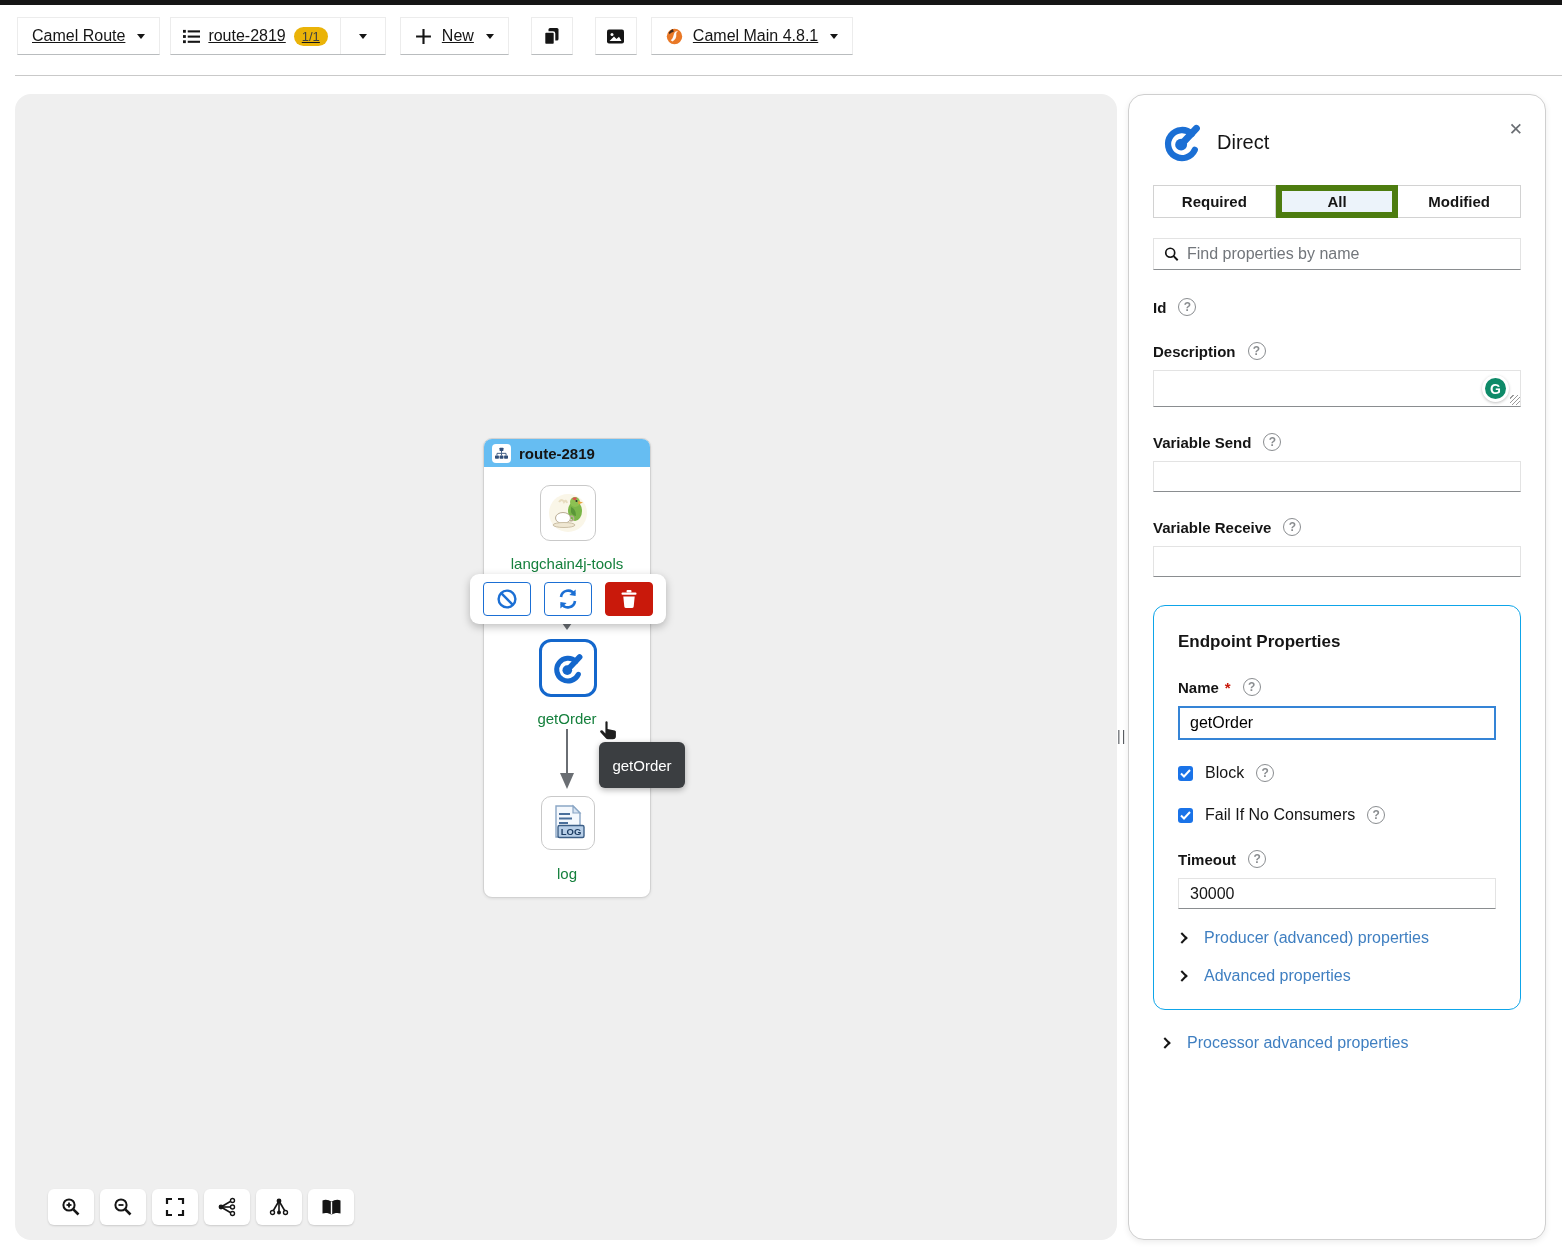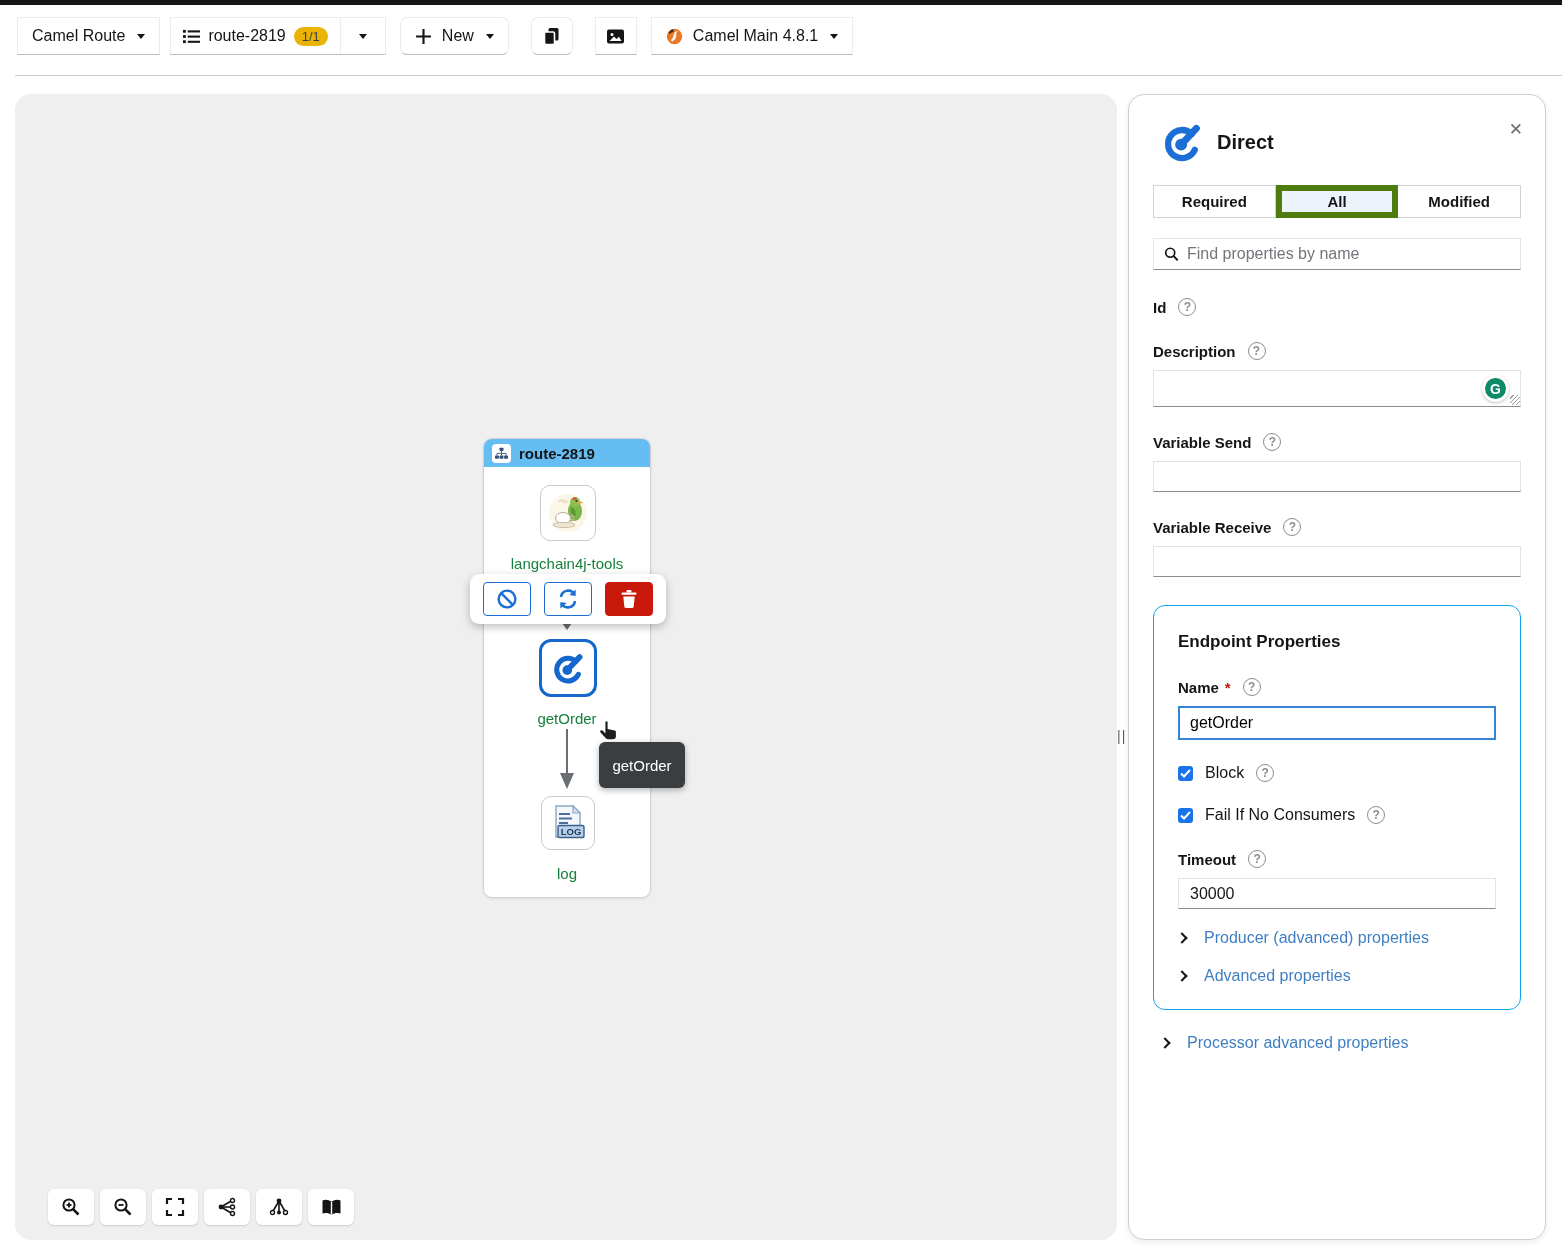--- a/index.html
+++ b/index.html
@@ -4,22 +4,22 @@
 <style>
   * { margin:0; padding:0; box-sizing:border-box; }
   html,body { width:1562px; height:1255px; background:#ffffff; overflow:hidden;
     font-family:"Liberation Sans", sans-serif; color:#151515; }
 
   
   .black-strip { height:5px; background:#151515; width:100%; }
   .toolbar { display:flex; align-items:flex-start; padding:12px 0 0 17px; height:70px; }
   .tb-btn { background:#fff; border:1px solid #ececec; border-bottom:1px solid #b9bcbe;
     height:38px; display:flex; align-items:center; font-size:16px; color:#151515;
-    padding:0 14px; cursor:pointer; }
-  .gap10{margin-right:10px;} .gap14{margin-right:14px;} .gap22{margin-right:22px;border-radius:7px;}
+    padding:0 14px; cursor:pointer;text-decoration:underline; }
+  .gap10{margin-right:10px;} .gap14{margin-right:14px;} .gap22{margin-right:22px;}
   .caret { width:0; height:0; border-left:4.5px solid transparent; border-right:4.5px solid transparent;
     border-top:5px solid #151515; display:inline-block; margin-left:12px; }
   .split-main { display:flex; align-items:center; padding:0 12px; height:100%; }
   .split-caret { border-left:1px solid #ececec; height:100%; display:flex; align-items:center; padding:0 18px; }
   .split { padding:0; }
   .badge { background:#eab308; border-radius:10px; font-size:13px; color:#3c3f42; padding:2px 8px; margin-left:8px; }
   .icon16 { width:17px; height:17px; display:inline-block; }
   .mr8{margin-right:8px;} .mr10{margin-right:10px;}
   .sq-btn { width:42px; justify-content:center; padding:0; }
 
@@ -70,21 +70,21 @@
     box-shadow:0 1px 2px rgba(0,0,0,.15); display:flex; align-items:center; justify-content:center; cursor:pointer; }
 
   .resize-handle { position:absolute; left:1117px; top:652px; color:#5a5e63; font-size:14px;
     letter-spacing:1px; cursor:col-resize; }
 
   
   .panel { position:absolute; left:1128px; top:18px; width:418px; height:1146px; background:#fff;
     border:1px solid #cfcfcf; border-radius:16px; box-shadow:0 2px 6px rgba(0,0,0,.08);
     padding:22px 24px; overflow:hidden; }
   .panel-header { display:flex; align-items:center; position:relative; margin-top:4px; }
-  .panel-title { font-size:20px; font-weight:700; margin-left:14px; }
+  .panel-title { font-size:20px; font-weight:400; margin-left:14px; }
   .panel-close { position:absolute; right:-2px; top:-2px; color:#6a6e73; font-size:17px; cursor:pointer; }
 
   .tabs { display:grid; grid-template-columns:1fr 1fr 1fr; margin-top:22px; height:33px; }
   .tab { border:1px solid #d2d2d2; background:#fff; display:flex; align-items:center; justify-content:center;
     font-size:15px; font-weight:700; cursor:pointer; }
   .tab + .tab { border-left:none; }
   .tab.selected { background:#ecf3fa; border:6px solid #4d7c0f; }
 
   .search-box { margin-top:20px; height:32px; border:1px solid #e3e3e3; border-bottom:1px solid #8a8d90;
     display:flex; align-items:center; padding:12px 10px; }

